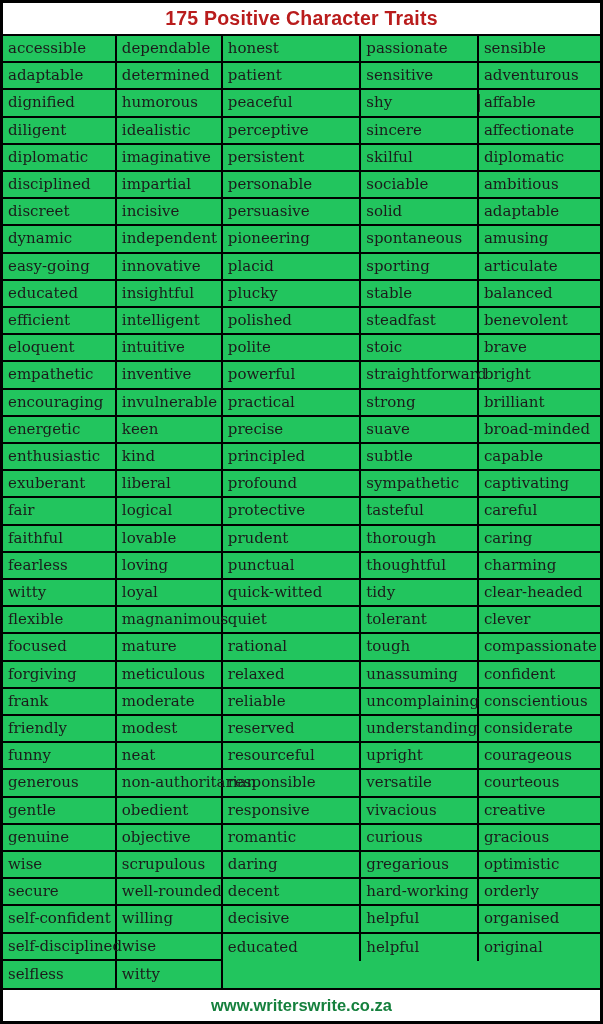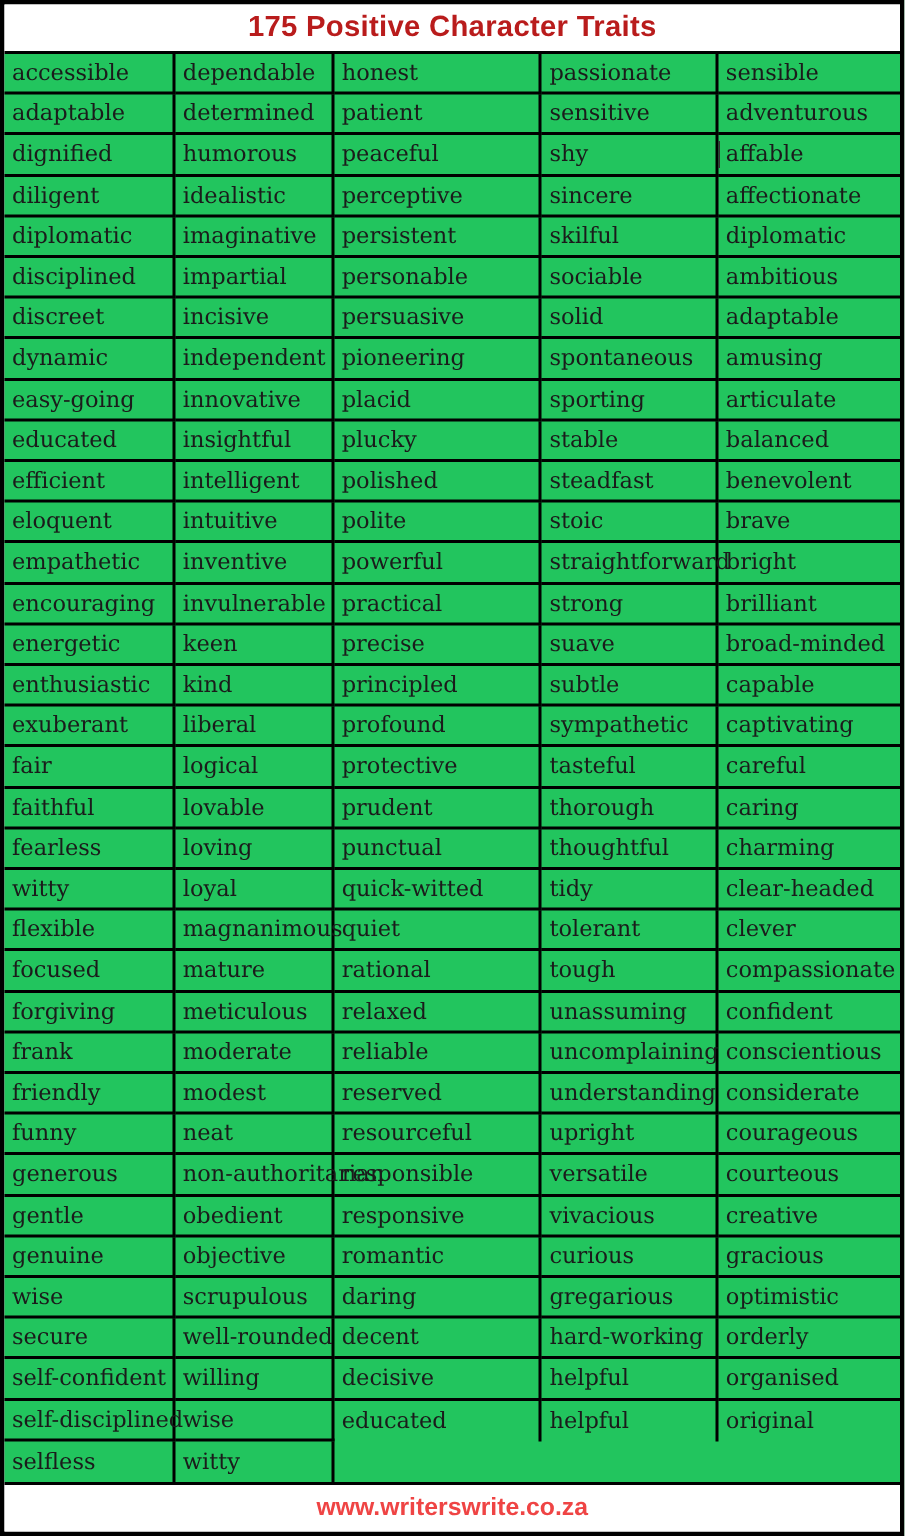--- a/index.html
+++ b/index.html
@@ -60,21 +60,21 @@
   }
   .footer-bar {
     flex: 0 0 31px;
     border-top: 2px solid #000000;
     display: flex;
     align-items: center;
     justify-content: center;
     font-family: "Liberation Sans", sans-serif;
     font-weight: bold;
     font-size: 16.5px;
-    color: #ef4444;
+    color: #15803d;
     background: #ffffff;
   }
 </style>
 </head>
 <body>
 
 <div class="page">
   <div class="title-bar" style="color: #b91c1c;">175 Positive Character Traits</div>
   <div class="grid">
       <div class="cell">accessible</div>

